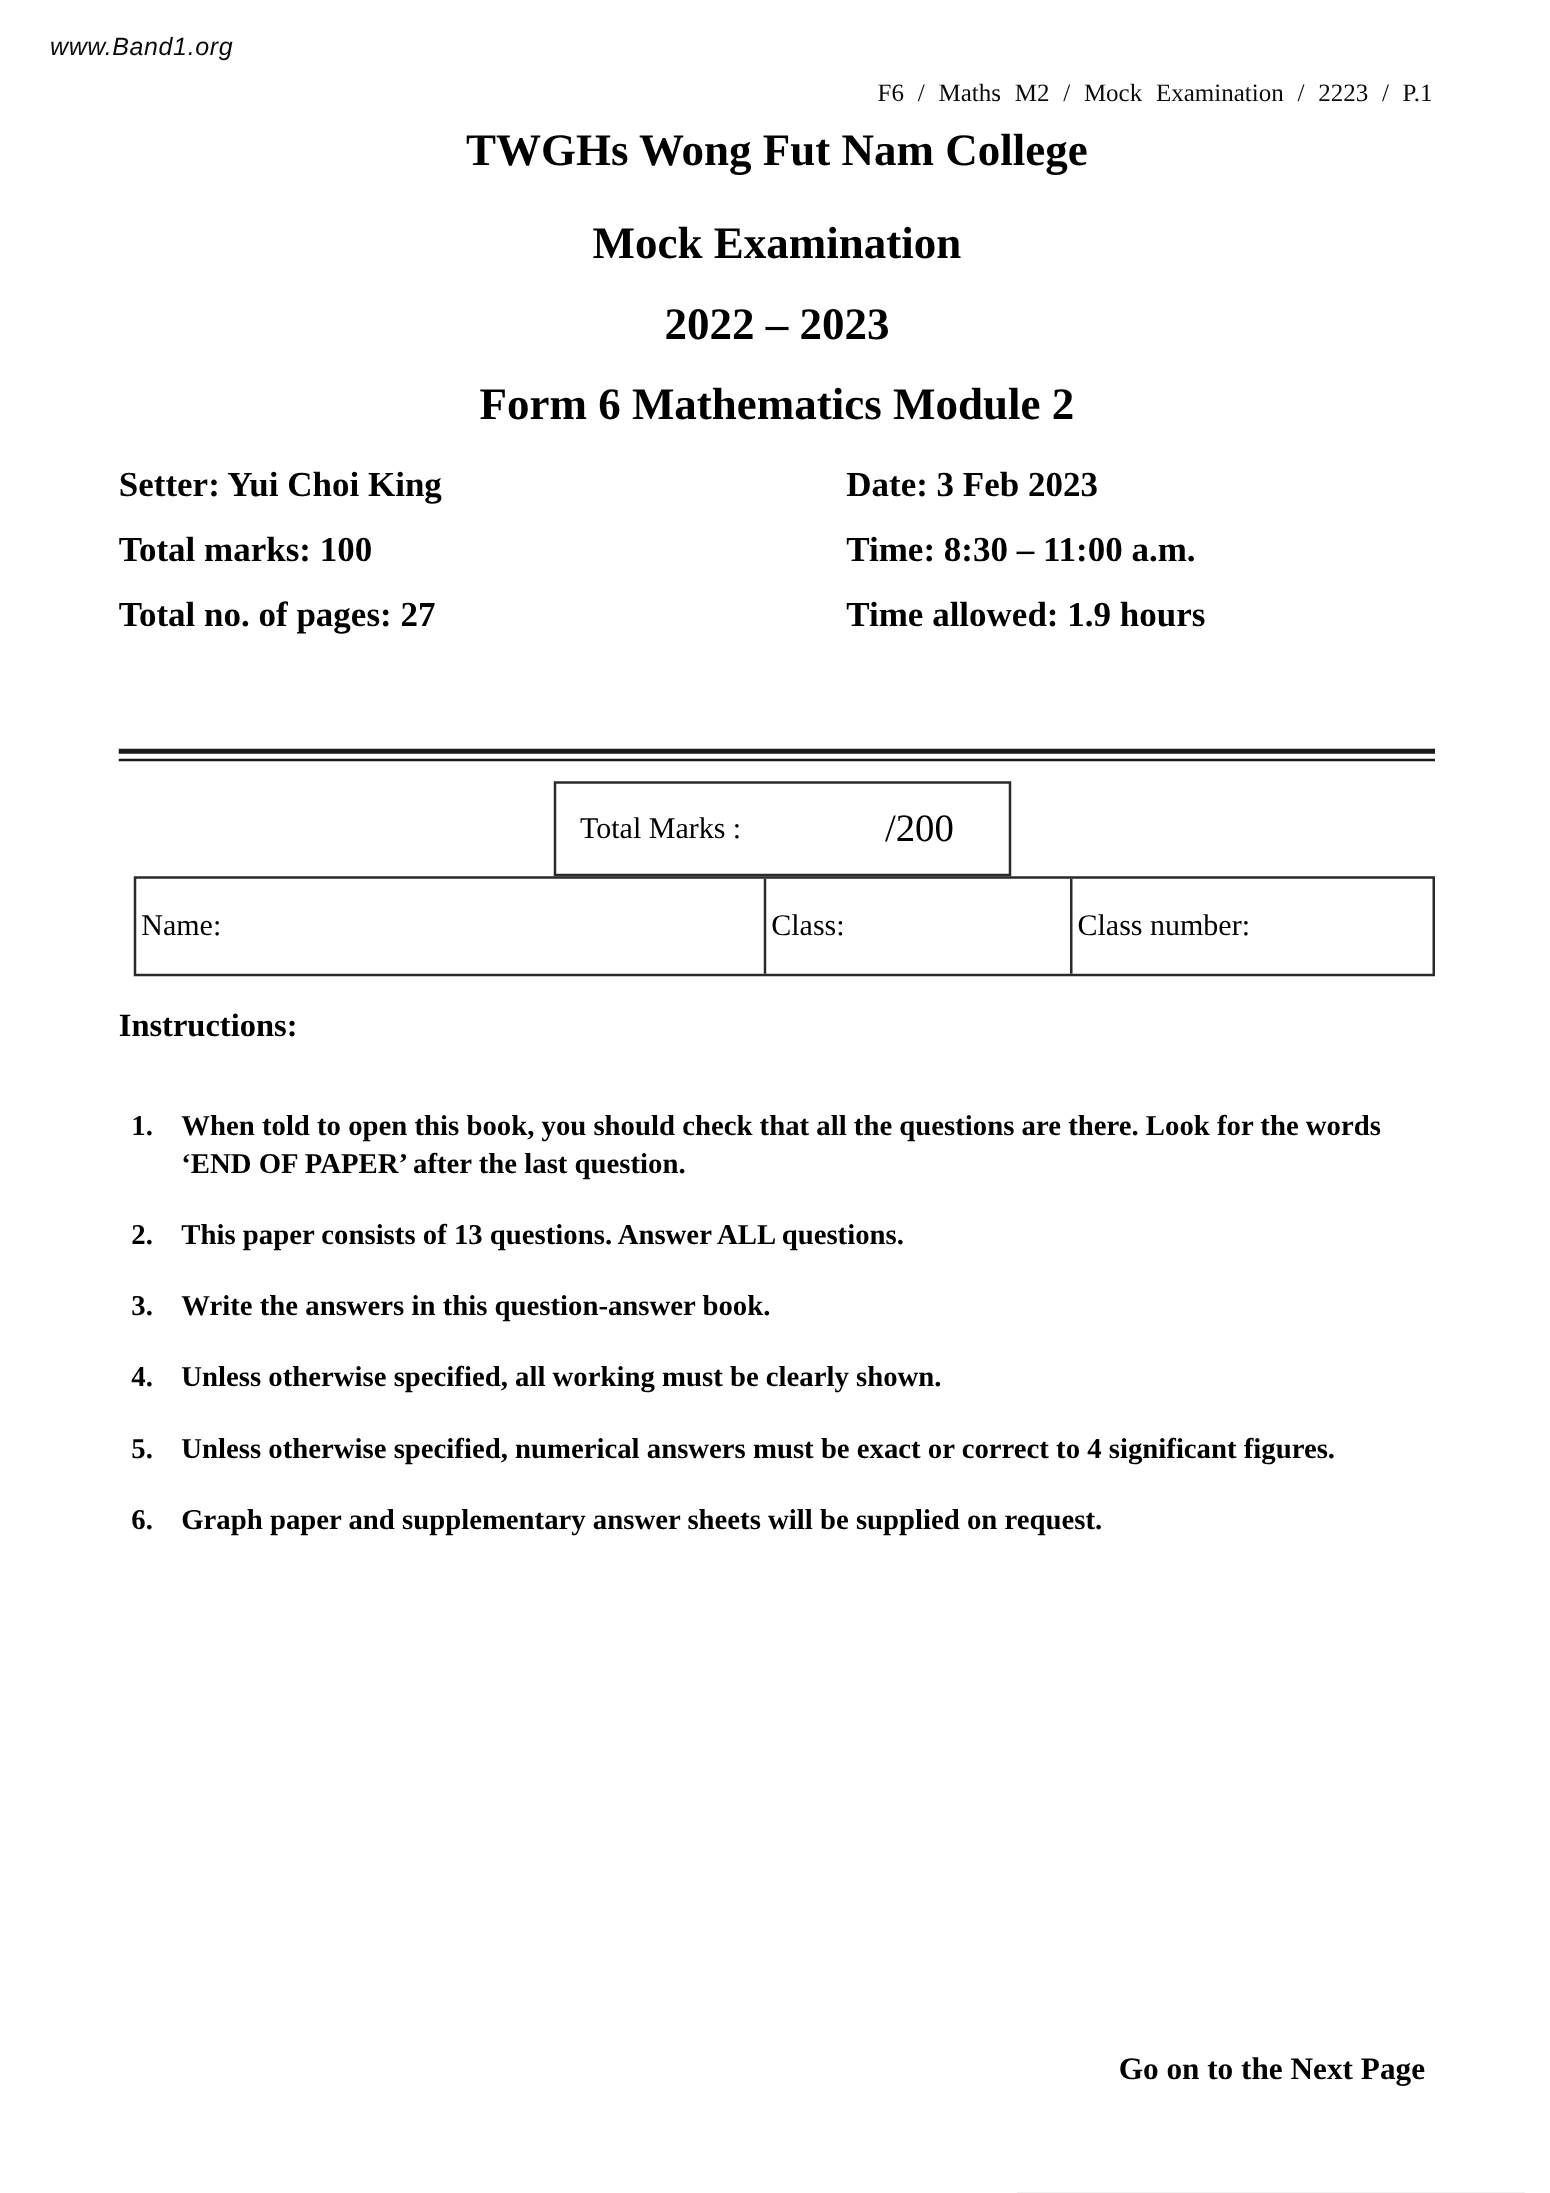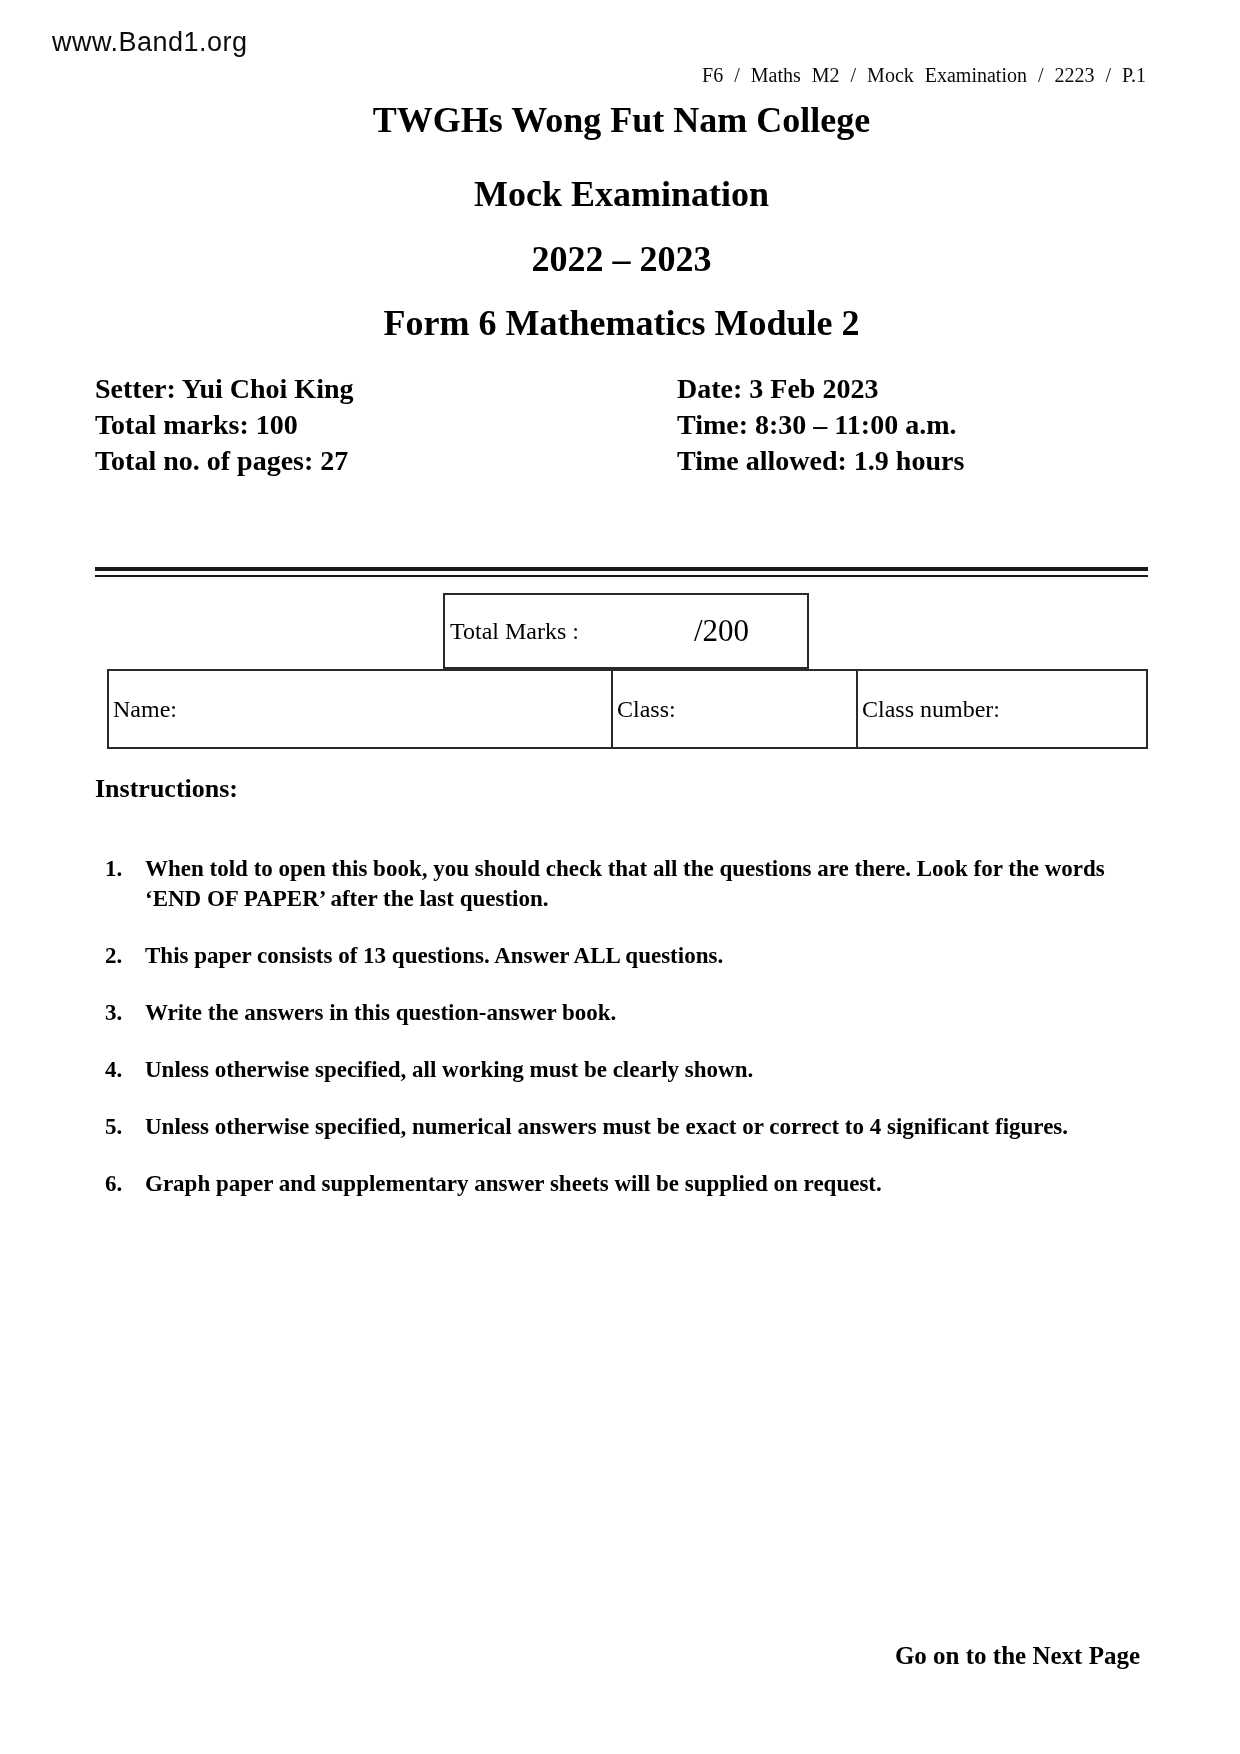--- a/index.html
+++ b/index.html
@@ -9,25 +9,26 @@
     height: 1754px;
     margin: 0 auto;
     background: #ffffff;
     color: #000000;
     font-family: "Liberation Serif", serif;
     overflow: hidden;
   }
   .watermark {
     position: absolute;
     top: 27px;
-    left: 52px;
+    left: 40px;
     font-family: "Liberation Sans", sans-serif;
-    font-size: 27px;
+    font-size: 20px;
     letter-spacing: 0.5px;
     color: #0b0b0b;
+    font-style: italic;
   }
   .header-ref {
     position: absolute;
     top: 64px;
     right: 94px;
     font-size: 20px;
     word-spacing: 6px;
     color: #0b0b0b;
   }
   .sheet {
@@ -42,39 +43,39 @@
     line-height: 1.05;
     margin-bottom: 27px;
   }
   .title-line:first-child { margin-bottom: 36px; }
   .meta {
     display: flex;
     margin-top: 32px;
     font-size: 28px;
     font-weight: bold;
   }
-  .meta-col { display: flex; flex-direction: column; gap: 8px; line-height: 1; }
+  .meta-col { display: flex; flex-direction: column; gap: 24px; line-height: 1; }
   .meta-col.left { width: 582px; flex: 0 0 auto; }
   .double-rule {
     margin-top: 92px;
     height: 4px;
     border-top: 4px solid #1a1a1a;
     border-bottom: 2px solid #1a1a1a;
   }
   .marks-box {
     margin-top: 16px;
     margin-left: 348px;
     width: 366px;
     height: 76px;
     border: 2px solid #2a2a2a;
     box-sizing: border-box;
     display: flex;
     align-items: center;
   }
-  .marks-label { font-size: 24px; padding-left: 5px; }
+  .marks-label { font-size: 24px; padding-left: 19px; }
   .marks-value { font-size: 31px; margin-left: 115px; }
   .student-row {
     margin-left: 12px;
     height: 80px;
     border: 2px solid #2a2a2a;
     box-sizing: border-box;
     display: flex;
   }
   .student-cell {
     display: flex;

